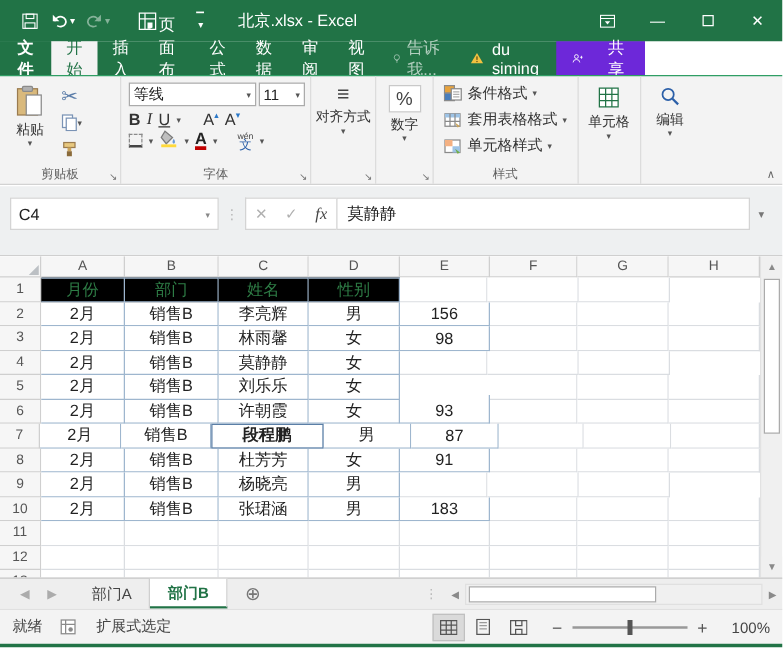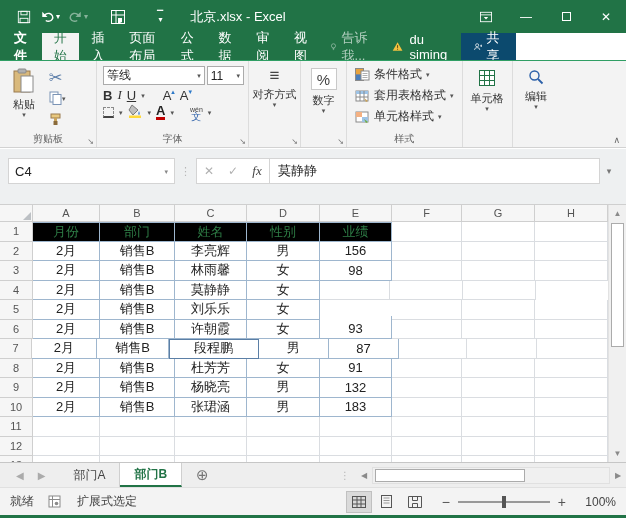--- a/index.html
+++ b/index.html
@@ -17,21 +17,21 @@
   .win-btn { width:40px; display:flex; align-items:center; justify-content:center; color:#fff; font-size:12px; }
   .maxi-box { display:inline-block; width:9px; height:9px; border:1px solid #fff; }
 
   
   .tabrow { position:absolute; left:0; top:33px; width:516px; height:27px; background:#217346; display:flex; align-items:stretch; color:#fff; font-size:13px; }
   .rtab { display:flex; align-items:center; padding:0 12px; cursor:default; }
   .rtab.file { background:#217346; font-weight:bold; padding:0 14px; }
   .rtab.active { background:#f3f3f3; color:#217346; }
   .tellme { display:flex; align-items:center; gap:5px; color:rgba(255,255,255,.65); padding:0 10px; }
   .user-area { display:flex; align-items:center; gap:6px; padding:0 10px; margin-left:2px; }
-  .share { margin-left:auto; display:flex; align-items:center; gap:4px; padding:0 12px; background:#0c4a6e; }
+  .share { margin-left:auto; display:flex; align-items:center; gap:20px; padding:0 12px; background:#6d28d9; }
 
   
   .ribbon { position:absolute; left:0; top:60px; width:626px; height:88px; background:#f3f3f3; border-top:1px solid #2f9e64; border-bottom:1px solid #d2d2d2; display:flex; }
   .rgroup { position:relative; height:100%; padding:3px 2px 14px 2px; }
   .rgroup + .rgroup { border-left:1px solid #dcdcdc; }
   .grp-label { position:absolute; bottom:1px; left:0; right:0; text-align:center; font-size:10px; color:#5f5f5f; }
   .launcher { position:absolute; bottom:1px; right:2px; font-size:8px; color:#777; }
   .bigbtn { display:flex; flex-direction:column; align-items:center; justify-content:flex-start; width:44px; padding-top:4px; height:68px; }
   .bigbtn .blabel { font-size:11px; color:#333; margin-top:4px; line-height:12px; text-align:center; }
   .caret-d { font-size:7px; color:#555; margin-top:1px; }
@@ -414,21 +414,20 @@
           <div class="colhdr" style="width: 70px;">F</div>
           <div class="colhdr" style="width: 73px;">G</div>
           <div class="colhdr" style="width: 73px;">H</div>
         </div>
         <div class="gr-row" style="height: 19.5px;">
           <div class="rowhdr" style="width: 33px; height: 19.5px;">1</div>
           <div class="cell ghdr" style="width: 67px; height: 19.5px;">月份</div>
           <div class="cell ghdr" style="width: 75px; height: 19.5px;">部门</div>
           <div class="cell ghdr" style="width: 72px; height: 19.5px; font-family: Liberation Mono, monospace;">姓名</div>
           <div class="cell ghdr" style="width: 73px; height: 19.5px;">性别</div>
-          <div class="cell ghdr" style="width: 72px; height: 19.5px;">业绩</div>
           <div class="cell" style="width: 70px; height: 19.5px;"></div>
           <div class="cell" style="width: 73px; height: 19.5px;"></div>
           <div class="cell" style="width: 73px; height: 19.5px;"></div>
         </div>
         <div class="gr-row" style="height: 19.5px;">
           <div class="rowhdr" style="width: 33px; height: 19.5px;">2</div>
           <div class="cell tbl" style="width: 67px; height: 19.5px;">2月</div>
           <div class="cell tbl" style="width: 75px; height: 19.5px;">销售B</div>
           <div class="cell tbl" style="width: 72px; height: 19.5px;">李亮辉</div>
           <div class="cell tbl" style="width: 73px; height: 19.5px;">男</div>
@@ -477,21 +476,21 @@
           <div class="cell tbl" style="width: 73px; height: 19.5px;">女</div>
           <div class="cell tbl" style="width: 72px; height: 19.5px;">93</div>
           <div class="cell" style="width: 70px; height: 19.5px;"></div>
           <div class="cell" style="width: 73px; height: 19.5px;"></div>
           <div class="cell" style="width: 73px; height: 19.5px;"></div>
         </div>
         <div class="gr-row" style="height: 19.5px;">
           <div class="rowhdr" style="width: 33px; height: 19.5px;">7</div>
           <div class="cell tbl" style="width: 67px; height: 19.5px;">2月</div>
           <div class="cell tbl" style="width: 75px; height: 19.5px;">销售B</div>
-          <div class="cell tbl outl" style="width: 92px; height: 19.5px;">段程鹏</div>
+          <div class="cell tbl outl" style="width: 92px; height: 19.5px; font-weight: bold;">段程鹏</div>
           <div class="cell tbl" style="width: 73px; height: 19.5px;">男</div>
           <div class="cell tbl" style="width: 72px; height: 19.5px;">87</div>
           <div class="cell" style="width: 70px; height: 19.5px;"></div>
           <div class="cell" style="width: 73px; height: 19.5px;"></div>
           <div class="cell" style="width: 73px; height: 19.5px;"></div>
         </div>
         <div class="gr-row" style="height: 19.5px;">
           <div class="rowhdr" style="width: 33px; height: 19.5px;">8</div>
           <div class="cell tbl" style="width: 67px; height: 19.5px;">2月</div>
           <div class="cell tbl" style="width: 75px; height: 19.5px;">销售B</div>
@@ -501,21 +500,20 @@
           <div class="cell" style="width: 70px; height: 19.5px;"></div>
           <div class="cell" style="width: 73px; height: 19.5px;"></div>
           <div class="cell" style="width: 73px; height: 19.5px;"></div>
         </div>
         <div class="gr-row" style="height: 19.5px;">
           <div class="rowhdr" style="width: 33px; height: 19.5px;">9</div>
           <div class="cell tbl" style="width: 67px; height: 19.5px;">2月</div>
           <div class="cell tbl" style="width: 75px; height: 19.5px;">销售B</div>
           <div class="cell tbl" style="width: 72px; height: 19.5px;">杨晓亮</div>
           <div class="cell tbl" style="width: 73px; height: 19.5px;">男</div>
-          <div class="cell tbl" style="width: 72px; height: 19.5px;">132</div>
           <div class="cell" style="width: 70px; height: 19.5px;"></div>
           <div class="cell" style="width: 73px; height: 19.5px;"></div>
           <div class="cell" style="width: 73px; height: 19.5px;"></div>
         </div>
         <div class="gr-row" style="height: 19.5px;">
           <div class="rowhdr" style="width: 33px; height: 19.5px;">10</div>
           <div class="cell tbl" style="width: 67px; height: 19.5px;">2月</div>
           <div class="cell tbl" style="width: 75px; height: 19.5px;">销售B</div>
           <div class="cell tbl" style="width: 72px; height: 19.5px;">张珺涵</div>
           <div class="cell tbl" style="width: 73px; height: 19.5px;">男</div>

